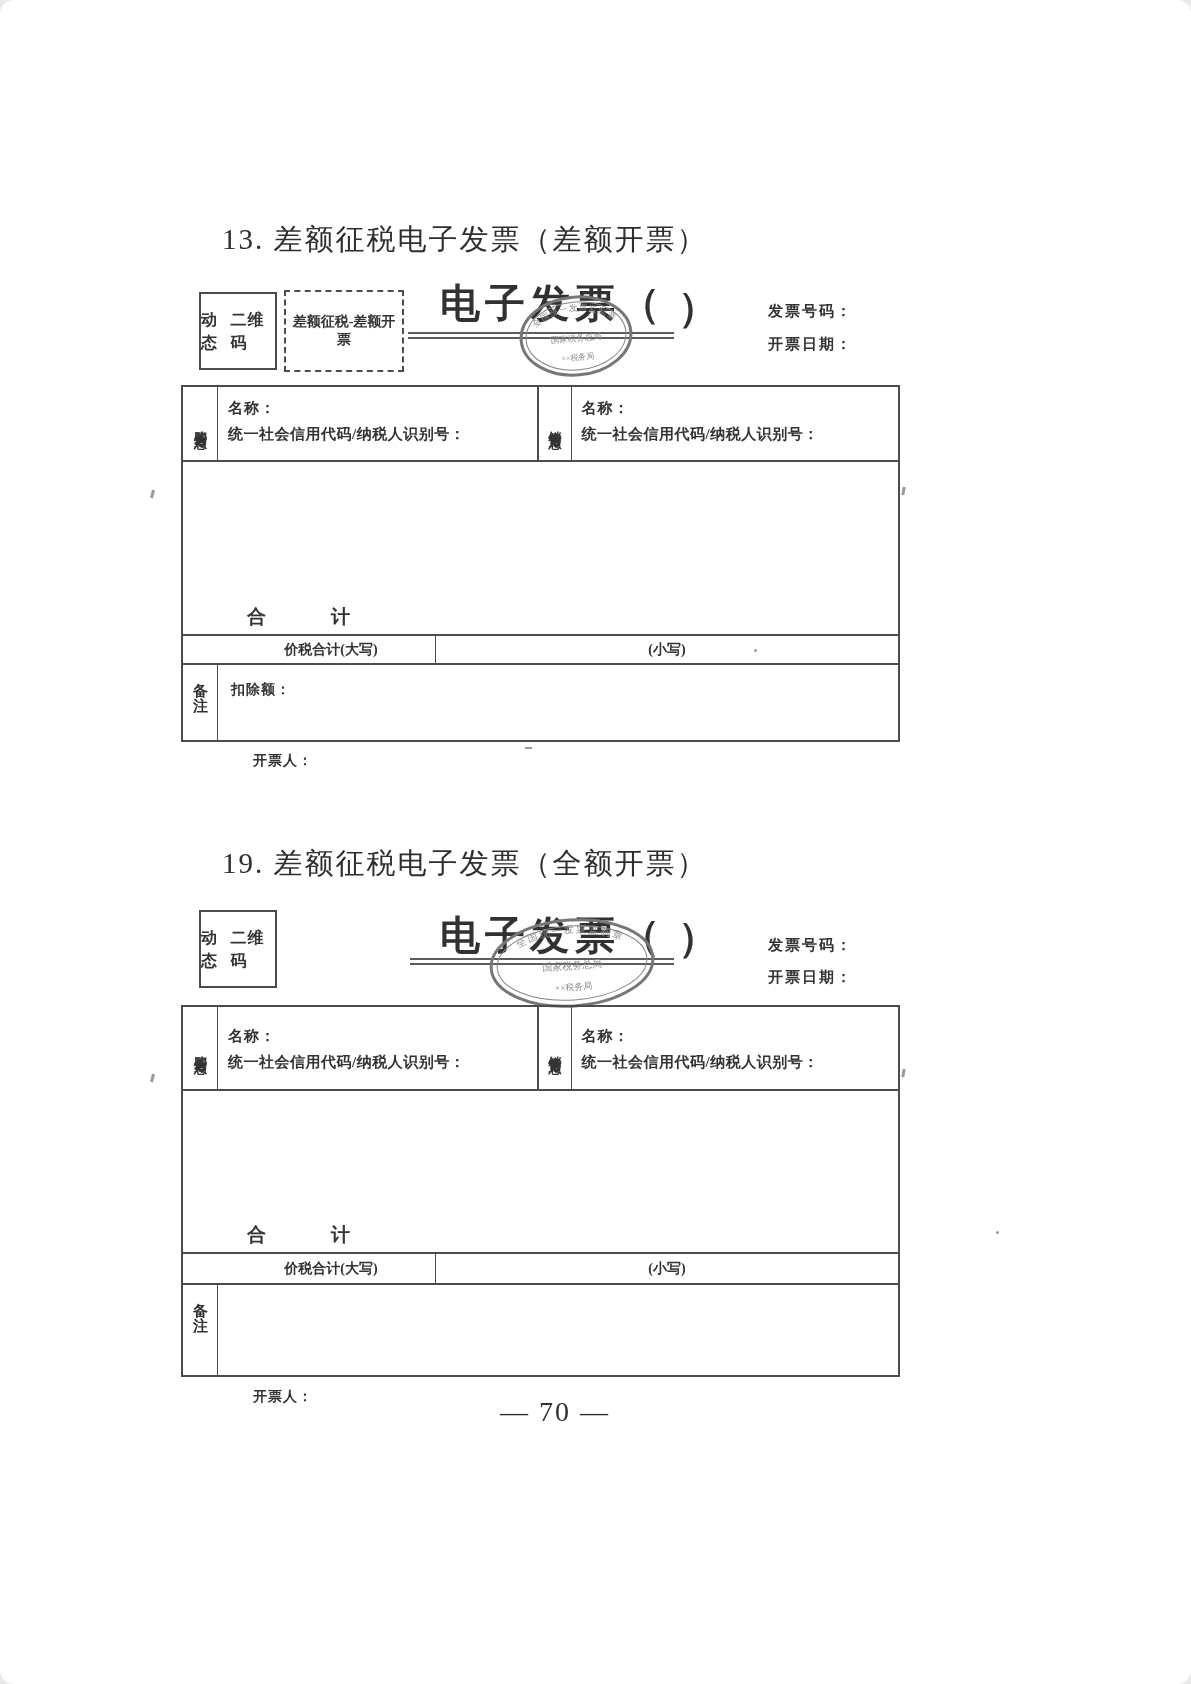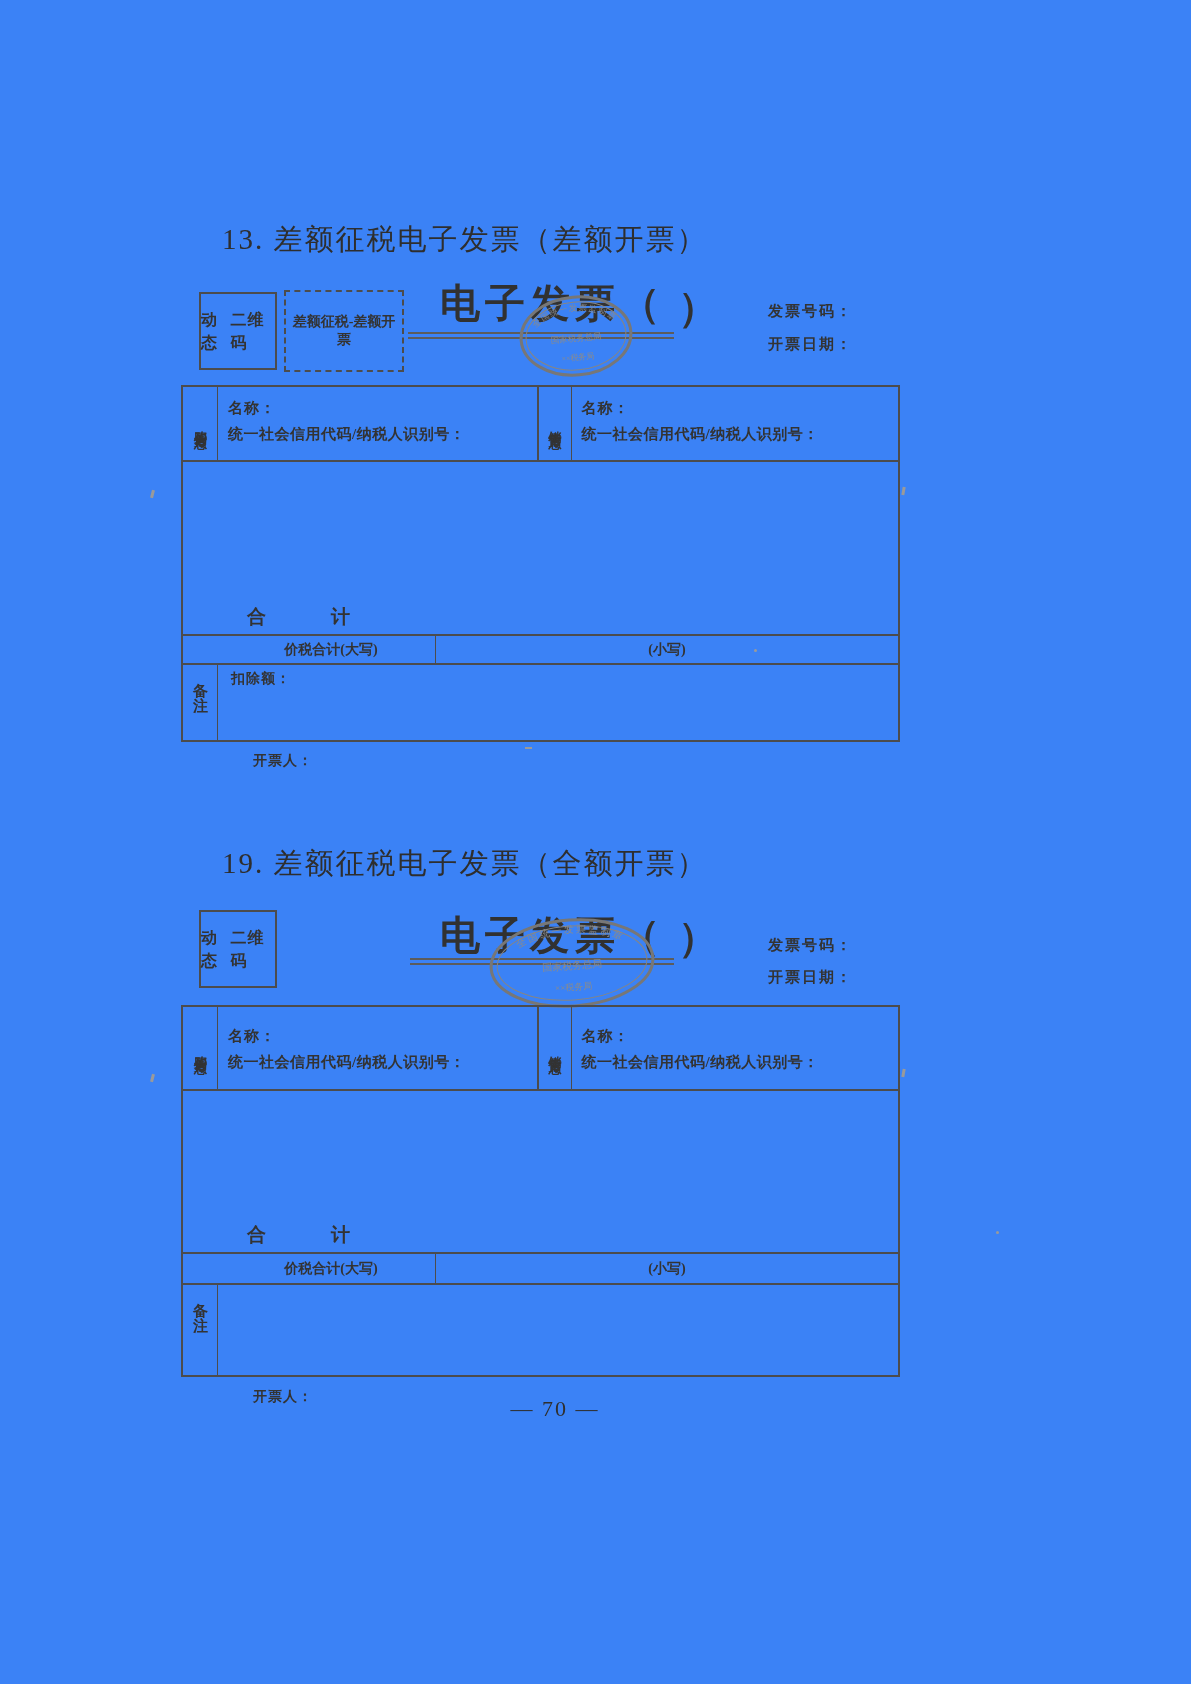--- a/index.html
+++ b/index.html
@@ -1,20 +1,20 @@
 <!DOCTYPE html>
 <html><head>
 <meta charset="utf-8">
 <style>
   * { margin:0; padding:0; box-sizing:border-box; }
   html,body { background:#e9e9e9; }
   .page {
     position:relative; width:1191px; height:1684px; margin:0 auto;
-    background:#3b82f6; overflow:hidden;
-    font-family:"Liberation Serif","DejaVu Serif",serif; color:#3a3a3a;
+    background:#ffffff; overflow:hidden;
+    font-family:"Liberation Serif","DejaVu Serif",serif; color:#3a3a3a;border-radius:14px;
   }
   .heading { position:absolute; left:222px; font-size:29px; letter-spacing:2px; color:#2e2e2e; line-height:1.1; }
   .h1 { top:224px; } .h2 { top:848px; }
 
   .invoice { position:absolute; left:0; width:1191px; }
   .inv1 { top:292px; height:486px; } .inv2 { top:910px; height:504px; }
 
   .qr-box { position:absolute; left:199px; top:0; width:78px; height:78px; border:2px solid #4c4c4c;
     display:flex; flex-direction:row; align-items:center; justify-content:center;
     font-size:16px; font-weight:600; line-height:23px; letter-spacing:1px; color:#333; }
@@ -61,27 +61,27 @@
 
   .row-words { display:flex; border-top:2px solid #4c4c4c; align-items:stretch;padding-left:44px; }
   .inv1 .row-words { height:29px; } .inv2 .row-words { height:31px; }
   .words-left { width:209px; border-right:1.5px solid #4c4c4c; display:flex; align-items:center; justify-content:center;
     font-size:14px; font-weight:600; color:#333; }
   .words-right { flex:1; display:flex; align-items:center; justify-content:center; font-size:14px; font-weight:600; color:#333; }
 
   .row-remark { display:flex; border-top:2px solid #4c4c4c; }
   .inv1 .row-remark { height:77px; } .inv2 .row-remark { height:92px; }
   .remark-label { font-size:15px; letter-spacing:13px; padding-top:6px; justify-content:flex-start; }
-  .remark-content { flex:1; padding:5px 0 0 13px; font-size:14px; font-weight:600; color:#333; letter-spacing:1px; }
+  .remark-content { flex:1; padding:16px 0 0 13px; font-size:14px; font-weight:600; color:#333; letter-spacing:1px; }
 
   .issuer { position:absolute; left:253px; font-size:14px; font-weight:700; letter-spacing:1px; color:#333; }
   .inv1 .issuer { top:460px; } .inv2 .issuer { top:478px; }
 
   .page-number { position:absolute; left:495px; width:120px; top:1396px; text-align:center;
-    font-size:22px; color:#2f2f2f; letter-spacing:2px; }
+    font-size:28px; color:#2f2f2f; letter-spacing:2px; }
 
   .artifact { position:absolute; background:#9a9a9a; }
   .a1 { left:151px; top:490px; width:3px; height:8px; transform:rotate(14deg); }
   .a2 { left:902px; top:487px; width:3px; height:8px; transform:rotate(10deg); }
   .a3 { left:151px; top:1074px; width:3px; height:8px; transform:rotate(14deg); }
   .a4 { left:902px; top:1069px; width:3px; height:8px; transform:rotate(10deg); }
   .a5 { left:754px; top:649px; width:3px; height:3px; border-radius:50%; }
   .a6 { left:996px; top:1231px; width:3px; height:3px; border-radius:50%; }
   .a7 { left:525px; top:747px; width:7px; height:2px; }
 </style>

